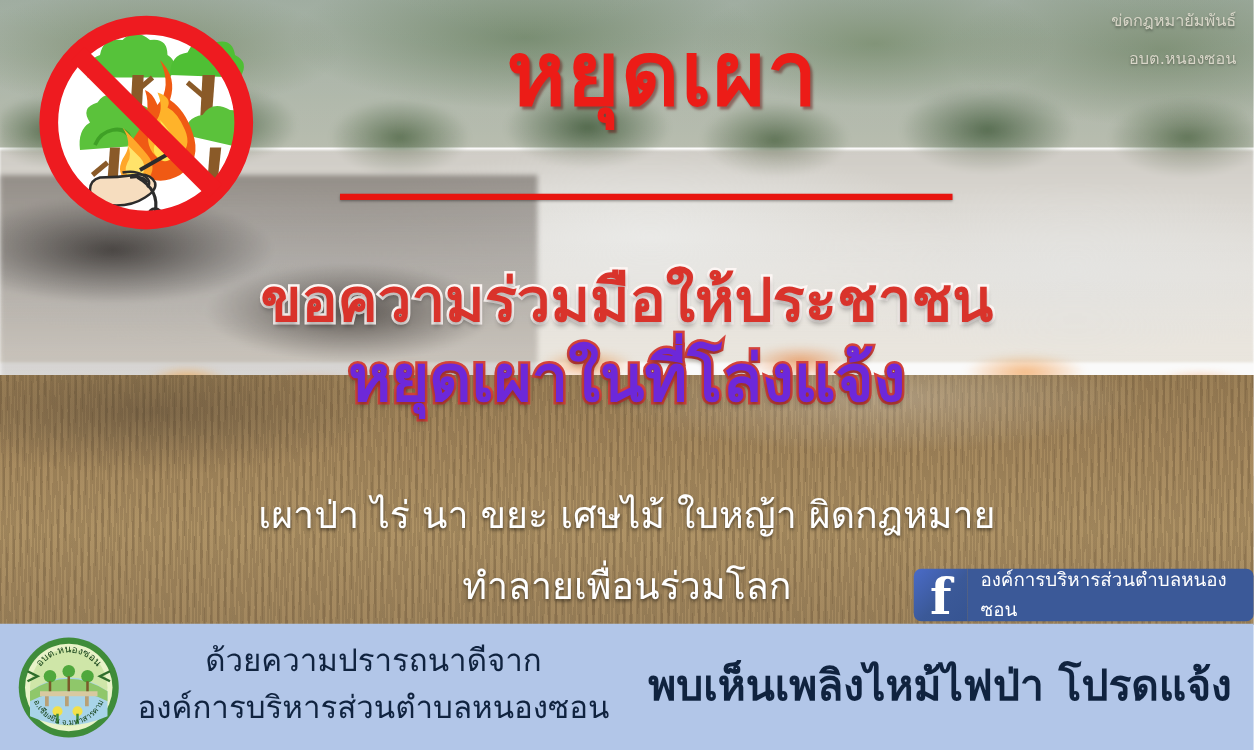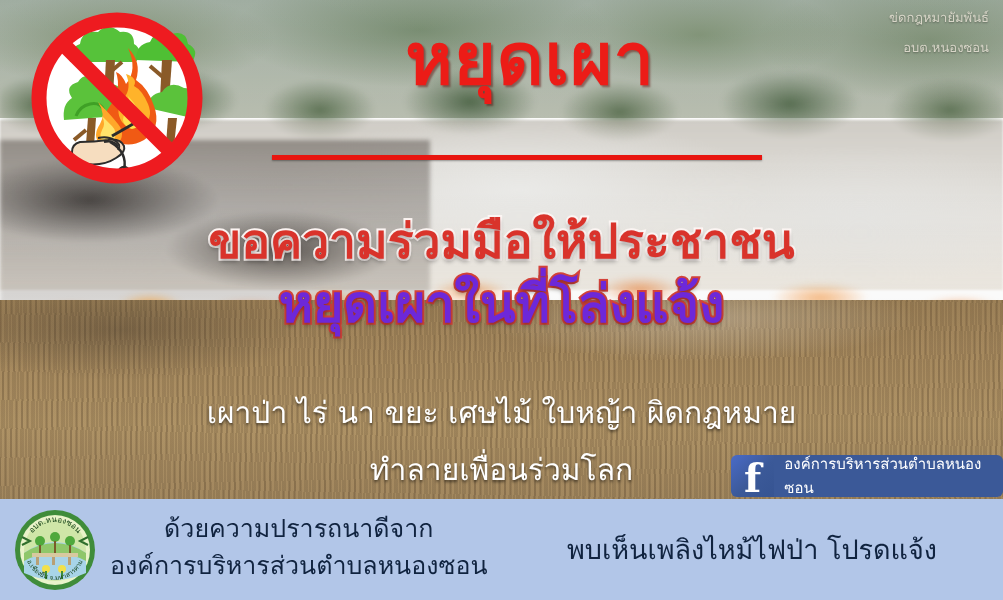--- a/index.html
+++ b/index.html
@@ -142,21 +142,21 @@
   .footer {
     position:absolute; left:0; top:499px; width:1003px; height:101px;
     background:#b2c6e8; display:flex; align-items:center;
   }
   .footer-left { display:flex; align-items:center; width:501px; padding-left:14px; }
   .seal { width:82px; height:82px; flex:0 0 82px; position:relative; }
   .footer-left-text { margin-left:14px; color:#10233f; line-height:1.45; }
   .footer-left-text div { font-size:25px;font-family:Liberation Mono, monospace; }
   .footer-left-text .l1 { text-align:center; }
   .footer-right { width:502px; text-align:center; color:#10233f; line-height:1.45; }
-  .footer-right div { font-size:27px; }
+  .footer-right div { font-size:34px;font-weight:bold; }
 </style>
 </head>
 <body>
 
 <div class="poster">
 
   <div class="photo">
     <div class="sky"></div>
     <div class="treeline"></div>
     <div class="smokeband"></div>

